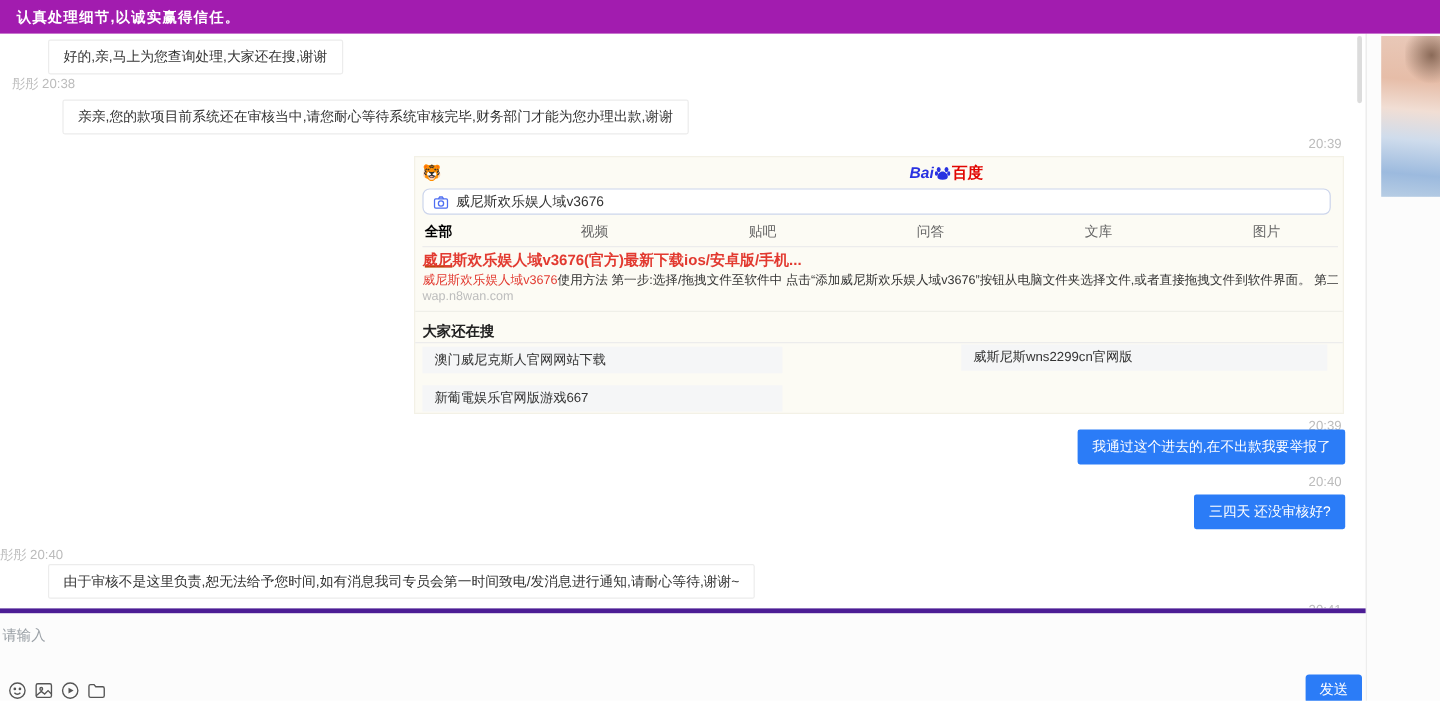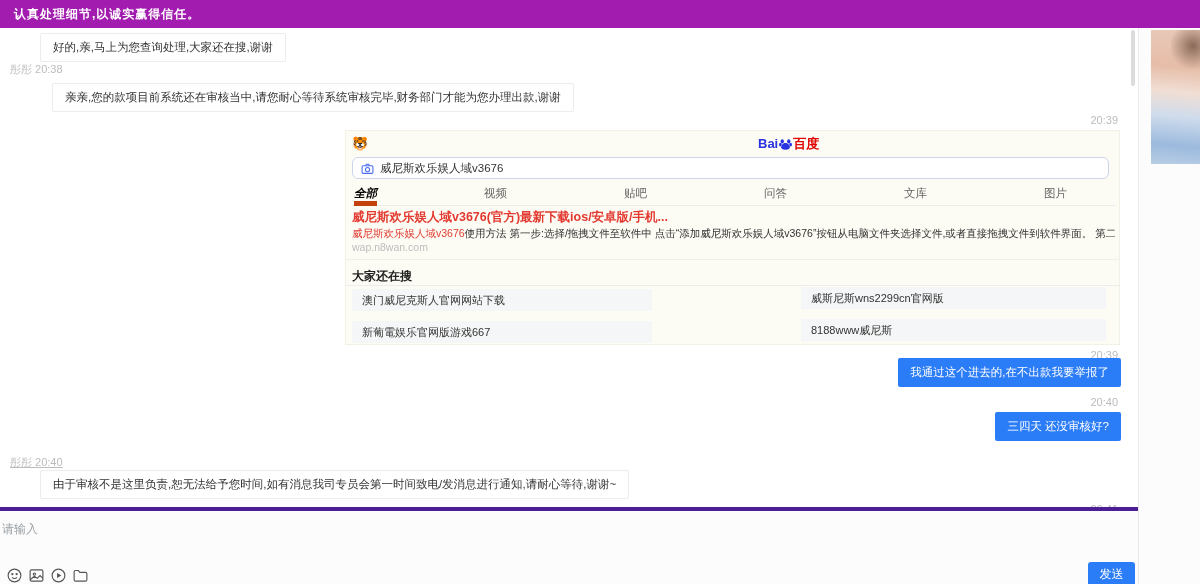--- a/index.html
+++ b/index.html
@@ -30,31 +30,31 @@
     border-radius:2px; padding:6px 12px; font-size:11.5px; color:#333; white-space:nowrap; }
   .bubble-r { position:absolute; background:#2b7cf7; color:#fff; border-radius:2px;
     padding:7px 12px; font-size:11.5px; white-space:nowrap; }
   .meta { position:absolute; font-size:11px; color:#bcbcbc; white-space:nowrap; }
 
   
   .card { position:absolute; left:345px; top:102px; width:775px; height:215px;
     background:#fcfbf4; border:1px solid #f3f1e6; }
   .card .emoji { position:absolute; left:6px; top:5px; font-size:13px; }
   .card .logo { position:absolute; left:412px; top:4px; font-size:13px; font-weight:bold; white-space:nowrap; }
-  .logo .bai { color:#2932e1; }
+  .logo .bai { color:#2932e1; font-style:italic; }
   .logo .cn  { color:#e10602; }
   .logo svg { vertical-align:-2px; margin:0 1px; }
   .searchbox { position:absolute; left:6px; top:26px; width:757px; height:22px;
     background:#fff; border:1px solid #ccd5ec; border-radius:6px;
     display:flex; align-items:center; gap:6px; padding:0 8px; }
   .searchbox .q { font-size:11.5px; color:#333; }
   .tabs { position:absolute; left:6px; top:52px; width:763px; height:23px;
     border-bottom:1px solid #ececec; }
   .tab { position:absolute; top:3px; font-size:11.5px; color:#666; }
-  .tab.active { color:#000; font-weight:bold; border-bottom:5px solid #c2410c; padding-bottom:0;font-style:italic; }
+  .tab.active { color:#000; font-weight:bold; border-bottom:2px solid #c2410c; padding-bottom:20px; }
   .r-title { position:absolute; left:6px; top:78px; font-size:12.5px; font-weight:bold;
     color:#e23a30; white-space:nowrap; }
   .r-desc { position:absolute; left:6px; top:96px; width:763px; font-size:10.5px; color:#333;
     white-space:nowrap; overflow:hidden; }
   .r-desc .hl { color:#e23a30; }
   .r-url { position:absolute; left:6px; top:110px; font-size:10.5px; color:#bdbdbd; }
   .div1 { position:absolute; left:0; top:128px; width:100%; height:1px; background:#efefe8; }
   .rel-h { position:absolute; left:6px; top:137px; font-size:12px; font-weight:bold; color:#222; }
   .div2 { position:absolute; left:0; top:154px; width:100%; height:1px; background:#ececec; }
   .rel-item { position:absolute; height:22px; line-height:22px; background:#f5f6f7;
@@ -138,36 +138,35 @@
       </div>
       <div class="r-url">wap.n8wan.com</div>
 
       <div class="div1"></div>
       <div class="rel-h">大家还在搜</div>
       <div class="div2"></div>
 
       <div class="rel-item ri-1">澳门威尼克斯人官网网站下载</div>
       <div class="rel-item ri-2">威斯尼斯wns2299cn官网版</div>
       <div class="rel-item ri-3">新葡電娱乐官网版游戏667</div>
-      <div class="rel-item ri-4">8188www威尼斯</div>
     </div>
 
     <div class="meta" style="right:20px; top:321px;">20:39</div>
 
     <div class="bubble-r" style="right:17px; top:330px;">
       <span>我通过这个进去的,在不出款我要举报了</span>
     </div>
 
     <div class="meta" style="right:20px; top:368px;">20:40</div>
 
     <div class="bubble-r" style="right:17px; top:384px;">
       <span>三四天 还没审核好?</span>
     </div>
 
-    <div class="meta" style="left:10px; top:427px;text-decoration:underline;">彤彤 20:40</div>
+    <div class="meta" style="left:0; top:427px;">彤彤 20:40</div>
 
     <div class="bubble-l" style="top:442px;">
       <span>由于审核不是这里负责,恕无法给予您时间,如有消息我司专员会第一时间致电/发消息进行通知,请耐心等待,谢谢~</span>
     </div>
 
     <div class="meta" style="right:20px; top:475px;">20:41</div>
 
     <div class="scroll-thumb"></div>
   </div>
 

